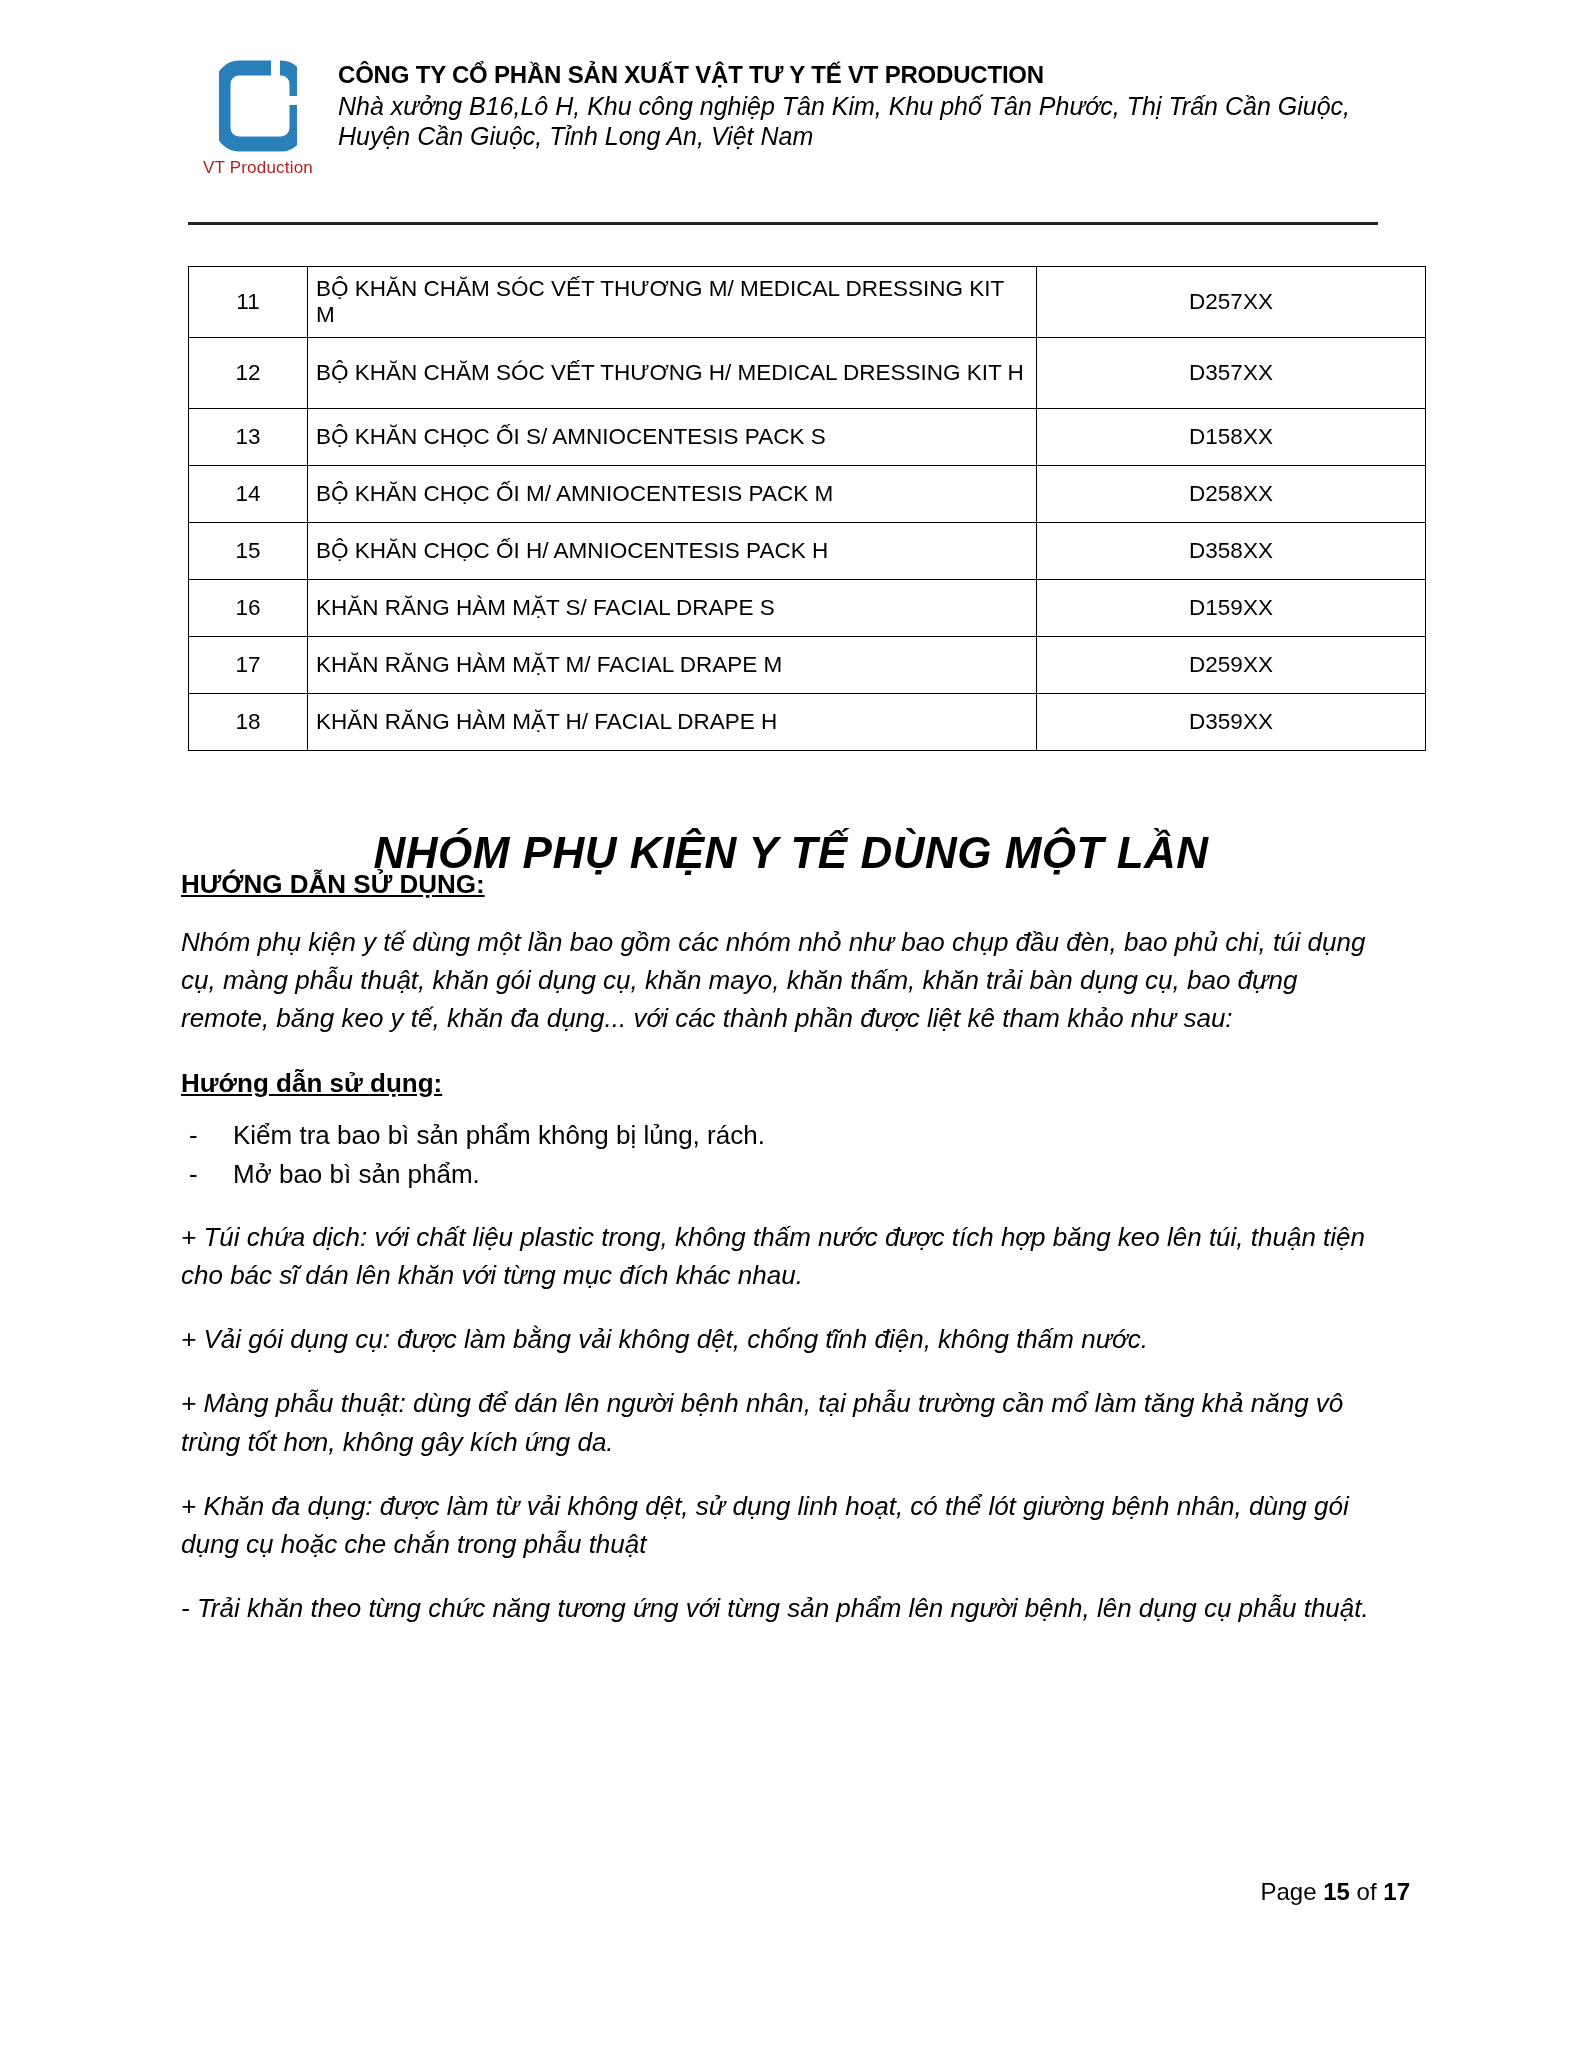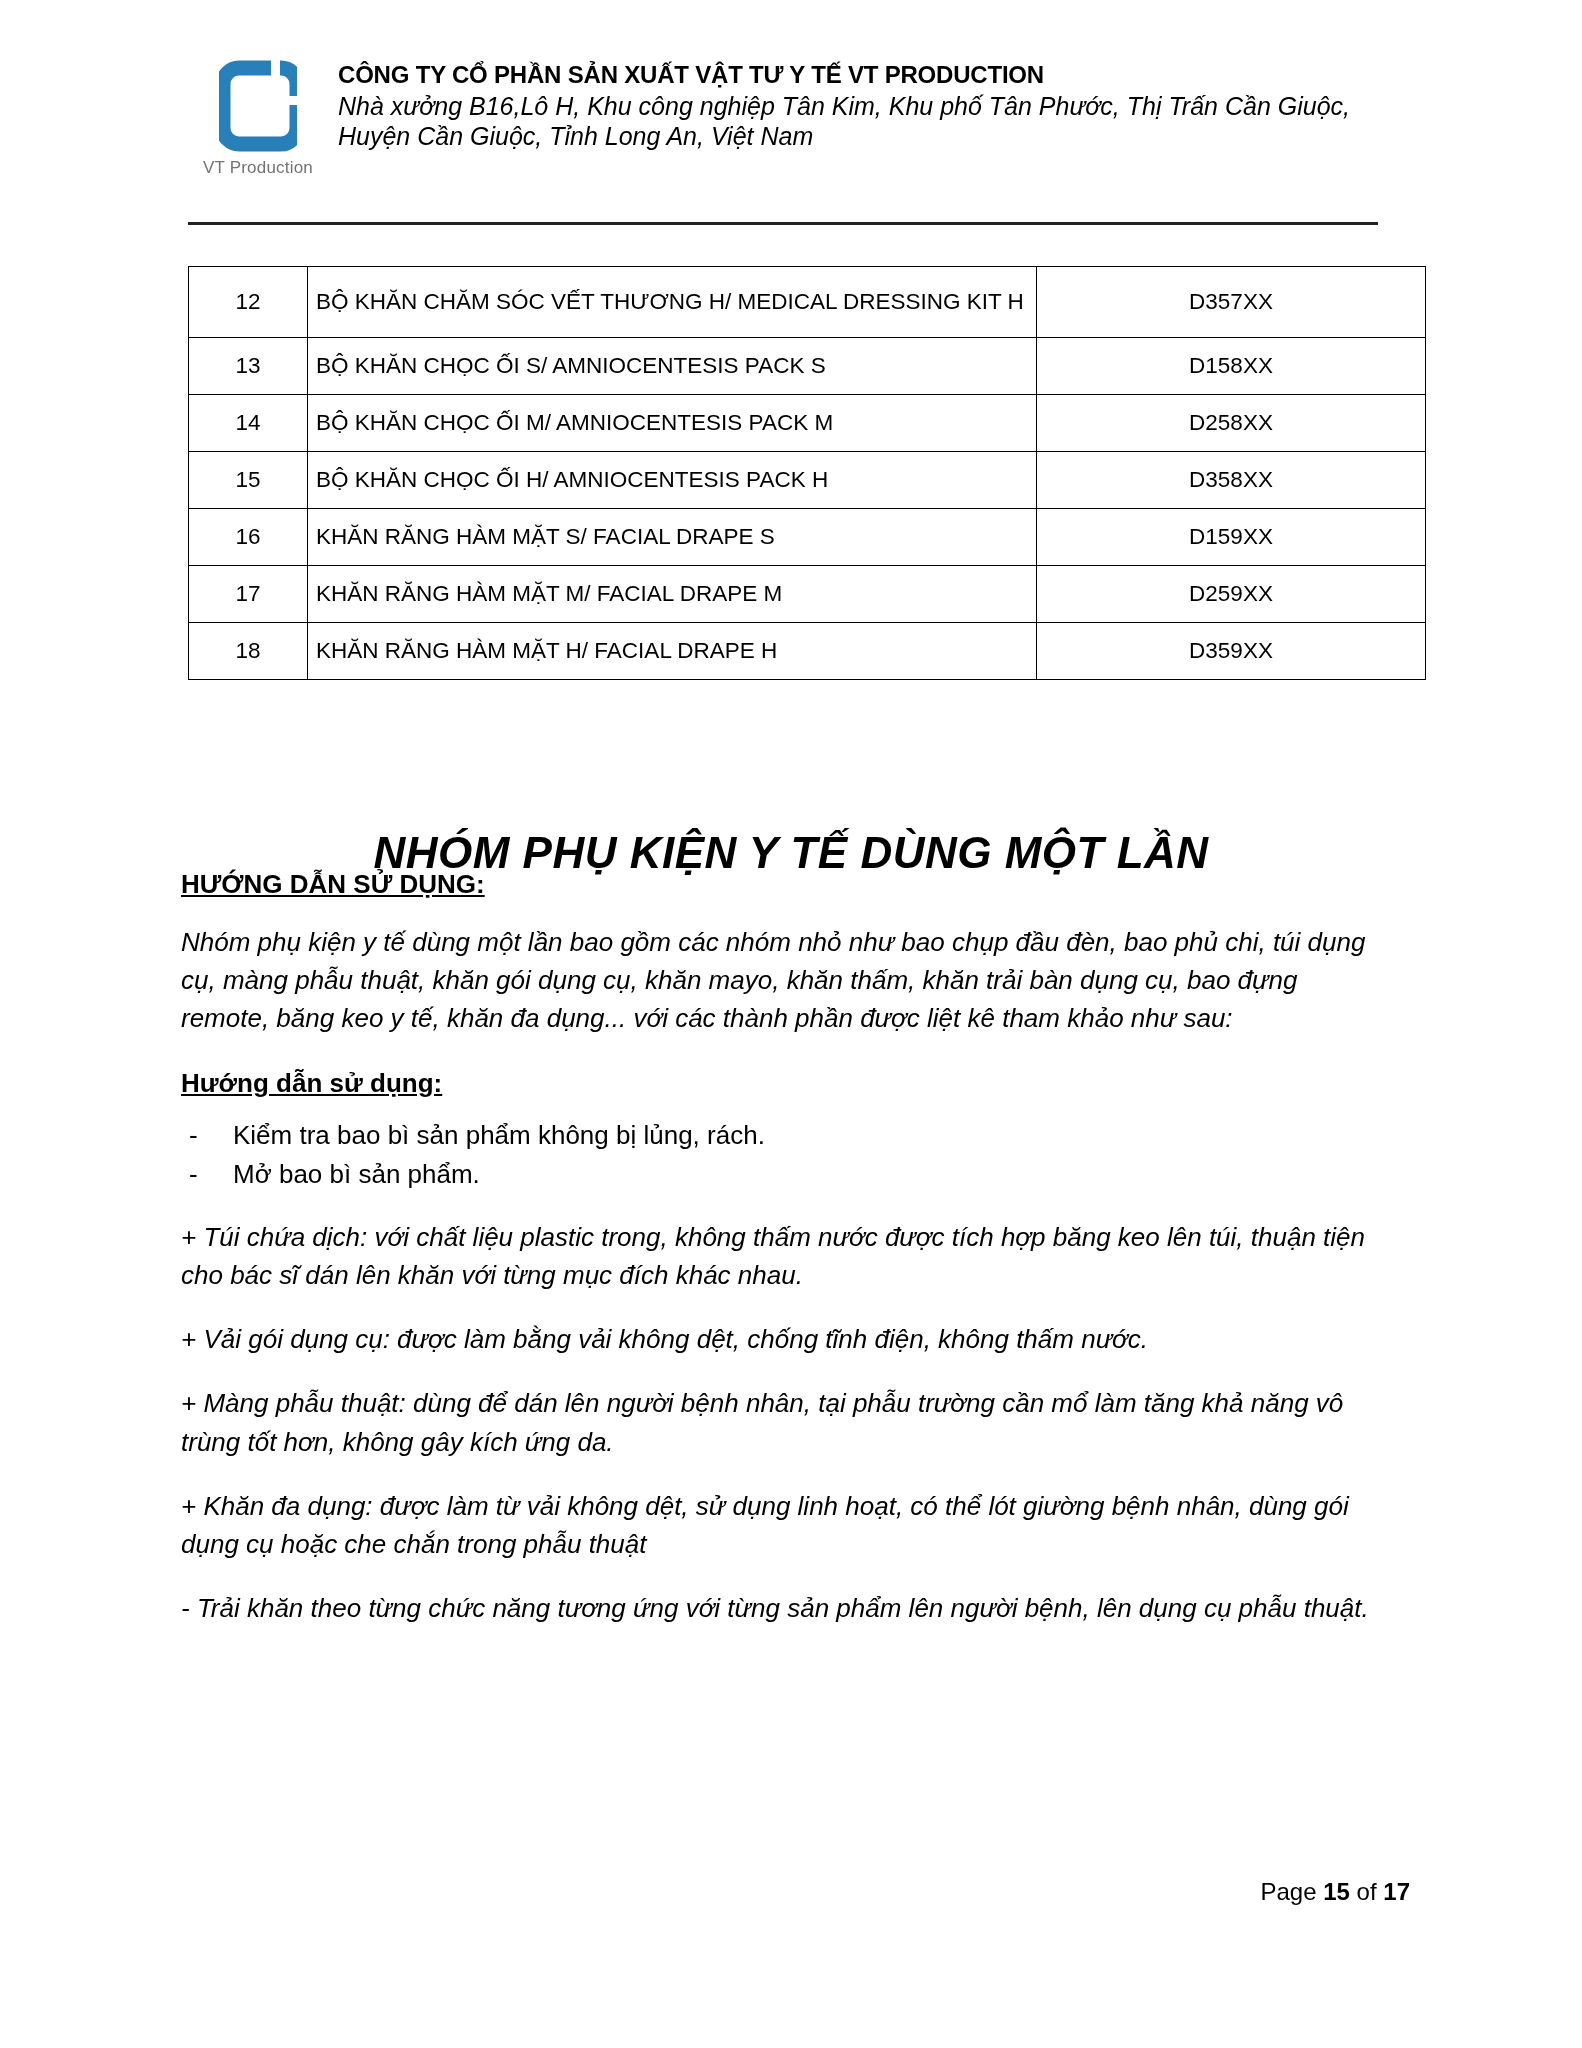--- a/index.html
+++ b/index.html
@@ -40,21 +40,21 @@
   }
   .logo-mark {
     width: 78px;
     height: 92px;
     position: relative;
   }
   .logo-mark svg { display:block; width:100%; height:100%; }
   .logo-word {
     margin-top: 6px;
     font-size: 17px;
-    color: #737373;
+    color: #b91c1c;
     letter-spacing: 0.2px;
     white-space: nowrap;
   }
   .header-text {
     flex: 1 1 auto;
     padding-left: 10px;
     padding-top: 10px;
   }
   .company-name {
     font-size: 24px;
@@ -182,20 +182,25 @@
     <div class="header-text">
       <div class="company-name">CÔNG TY CỔ PHẦN SẢN XUẤT VẬT TƯ Y TẾ VT PRODUCTION</div>
       <div class="company-address">Nhà xưởng B16,Lô H, Khu công nghiệp Tân Kim, Khu phố Tân Phước, Thị Trấn Cần Giuộc, Huyện Cần Giuộc, Tỉnh Long An, Việt Nam</div>
     </div>
   </div>
   <div class="header-rule"></div>
 
   <table class="product-table">
     <tbody>
       <tr class="row-tall">
+        <td class="col-no">11</td>
+        <td class="col-name">BỘ KHĂN CHĂM SÓC VẾT THƯƠNG M/ MEDICAL DRESSING KIT M</td>
+        <td class="col-code">D257XX</td>
+      </tr>
+      <tr class="row-tall">
         <td class="col-no">12</td>
         <td class="col-name">BỘ KHĂN CHĂM SÓC VẾT THƯƠNG H/ MEDICAL DRESSING KIT H</td>
         <td class="col-code">D357XX</td>
       </tr>
       <tr class="row-std">
         <td class="col-no">13</td>
         <td class="col-name">BỘ KHĂN CHỌC ỐI S/ AMNIOCENTESIS PACK S</td>
         <td class="col-code">D158XX</td>
       </tr>
       <tr class="row-std">

